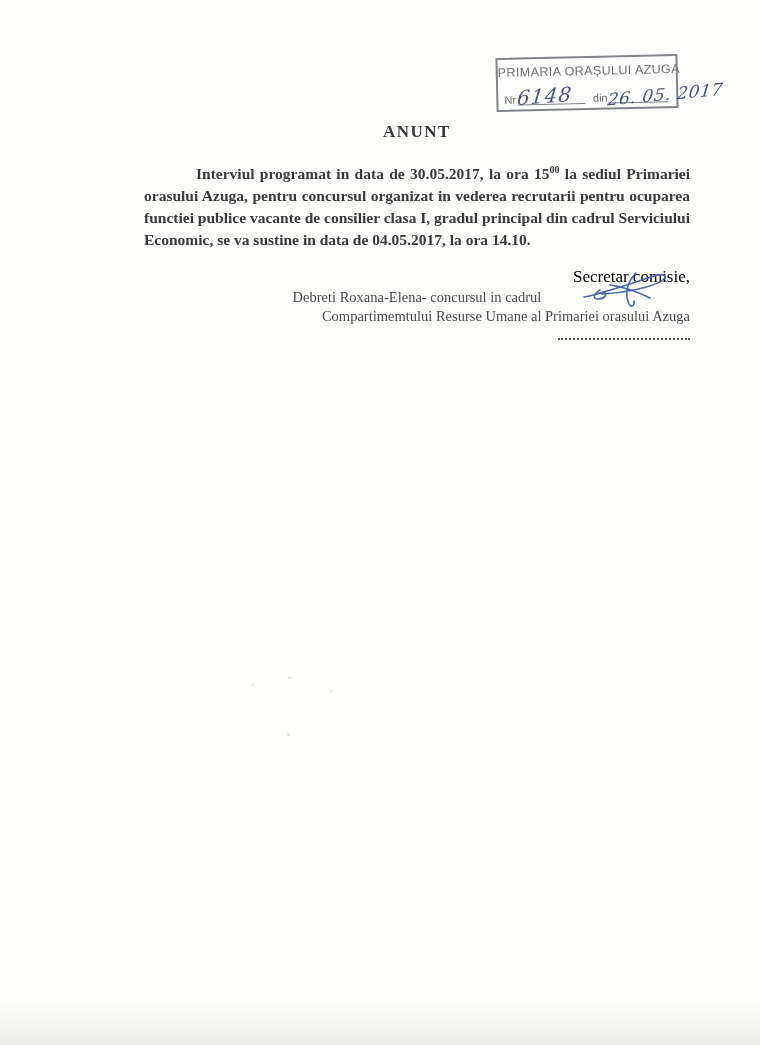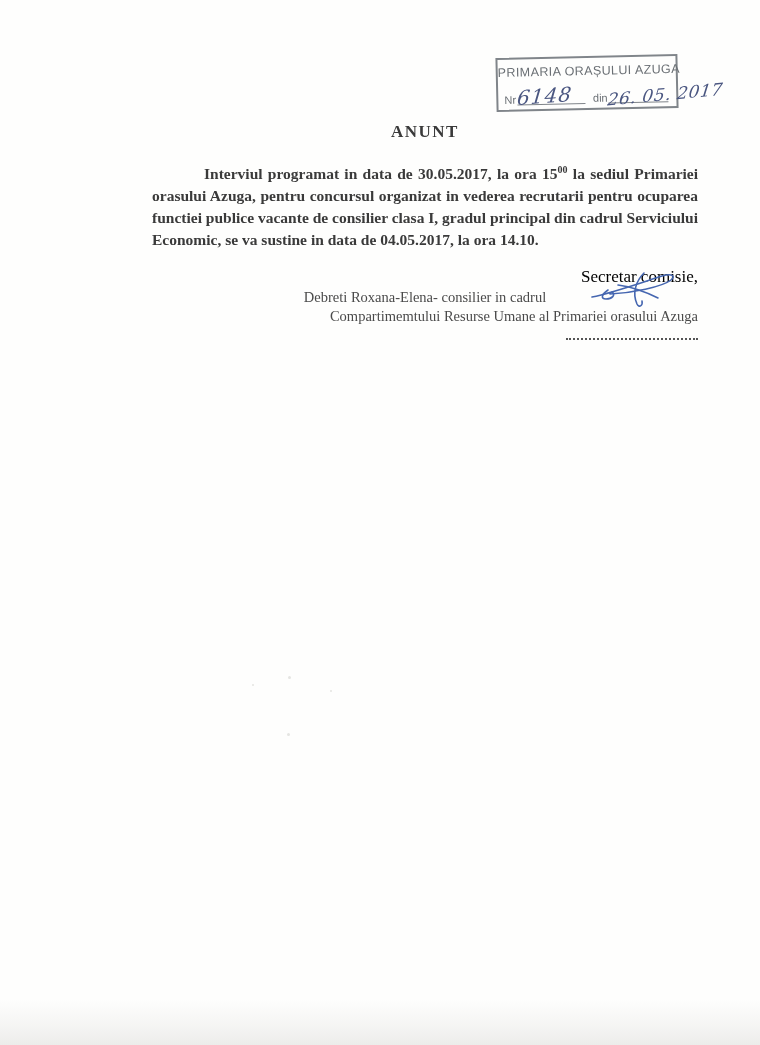--- a/index.html
+++ b/index.html
@@ -61,21 +61,21 @@
     display:inline-block;
     transform:skewX(-10deg) rotate(-3deg);
     letter-spacing:1px;
     position:relative;top:2px;
   }
   .hand-date .handwriting{font-size:17px;letter-spacing:.5px;transform:skewX(-12deg) rotate(-4deg);}
 
   
   .doc{
     position:absolute;
-    left:152px;top:122px;width:546px;
+    left:144px;top:122px;width:546px;
   }
   .title{
     text-align:center;
     font-weight:bold;
     font-size:17px;
     letter-spacing:1.5px;
     margin:0 0 21px 0;
   }
   .para{
     margin:0;
@@ -139,21 +139,21 @@
   </div>
 
   <div class="doc">
 
     <h1 class="title">ANUNT</h1>
 
     <p class="para"><span>Interviul programat in data de 30.05.2017, la ora 15</span><sup>00</sup><span> la sediul Primariei orasului Azuga, pentru concursul organizat in vederea recrutarii pentru ocuparea functiei publice vacante de consilier clasa I, gradul principal din cadrul Serviciului Economic, se va sustine in data de 04.05.2017, la ora 14.10.</span></p>
 
     <div class="sig-block">
       <p class="sig-line1">Secretar comisie,</p>
-      <p class="sig-line2">Debreti Roxana-Elena- consilier in cadrul</p>
+      <p class="sig-line2">Debreti Roxana-Elena- concursul in cadrul</p>
       <p class="sig-line3">
         <span>Compartimemtului Resurse Umane al Primariei orasului Azuga</span>
         <span class="dotted-line"></span>
       </p>
       <svg class="signature-svg" viewBox="0 0 92 44">
         <g fill="none" stroke="#4566b0" stroke-width="1.6" stroke-linecap="round">
           <path d="M4 30 C 24 26, 58 14, 74 9 C 84 6, 88 9, 83 13 C 74 20, 44 26, 22 27"></path>
           <path d="M30 18 C 44 20, 60 26, 70 31"></path>
           <path d="M56 6 C 48 14, 44 26, 49 37 C 51 41, 55 39, 54 34"></path>
           <path d="M20 23 C 14 27, 12 32, 18 32 C 24 32, 28 28, 24 25"></path>

